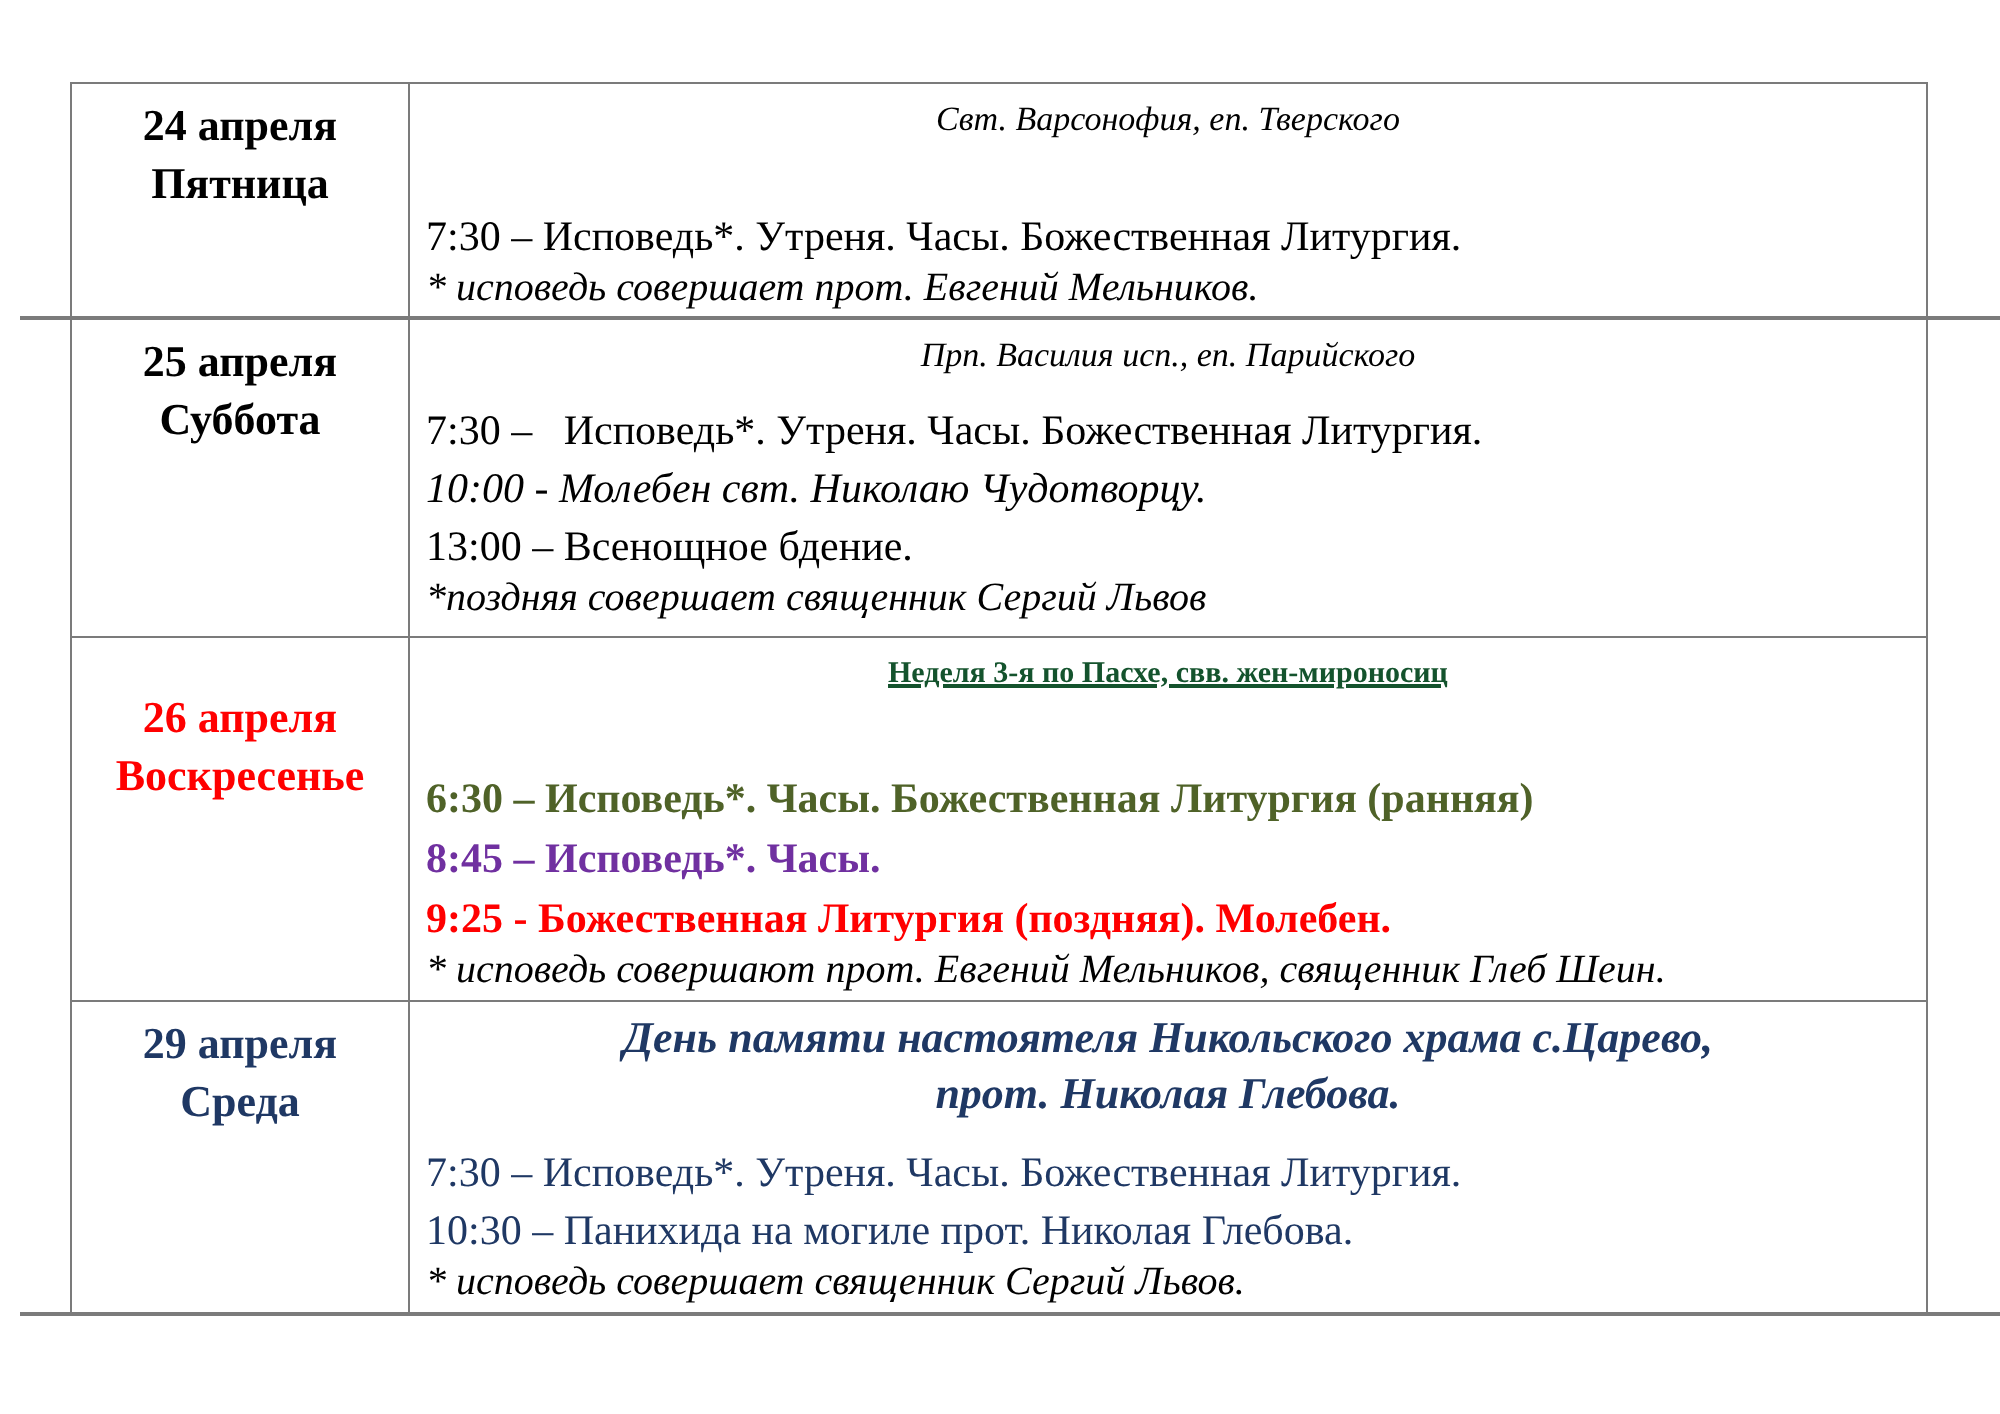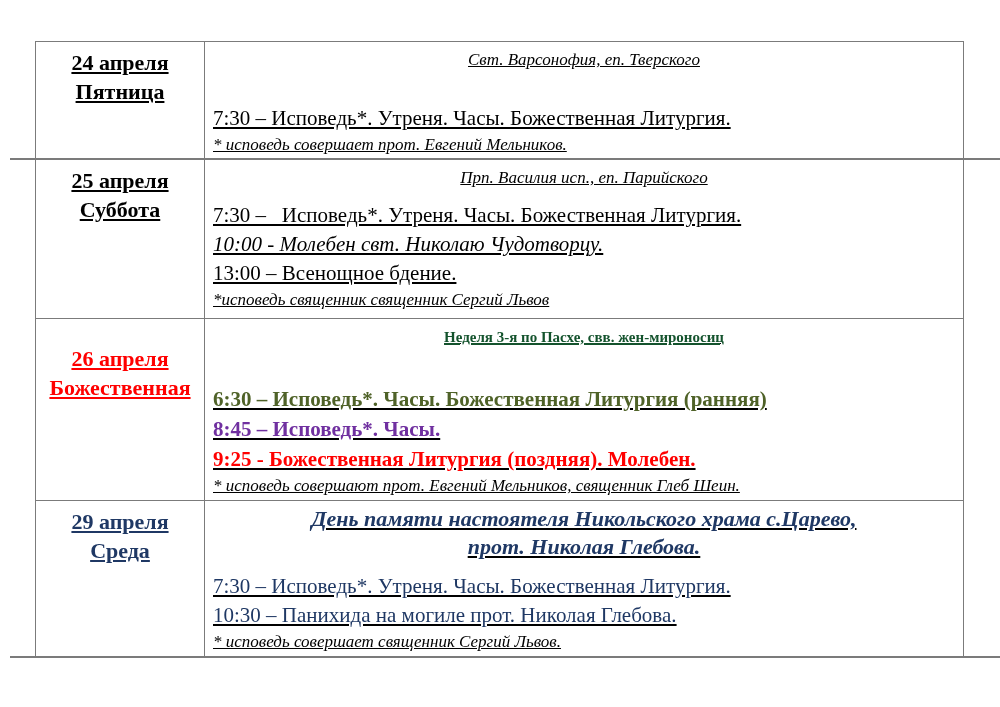--- a/index.html
+++ b/index.html
@@ -35,21 +35,20 @@
     border-collapse: collapse;
     table-layout: fixed;
   }
   col.c1 { width: 169px; }
   col.c2 { width: 759px; }
   td {
     border: 1.5px solid #7b7b7b;
     vertical-align: top;
     padding: 4px 8px 0 8px;
     overflow: hidden;
-    text-decoration: underline;
   }
   tr.r1 { height: 118px; }
   tr.r2 { height: 159px; }
   tr.r3 { height: 182px; }
   tr.r4 { height: 157px; }
 
   td.date {
     font-weight: bold;
     text-align: center;
     font-size: 22px;
@@ -91,21 +90,21 @@
   .ln.purple { color: #7030a0; }
   .ln.red    { color: #ff0000; }
 
   .g30 { margin-top: 30px; }
   .g9  { margin-top: 9px; }
   .g33 { margin-top: 33px; }
   .g11 { margin-top: 11px; }
 
   .ft {
     font-style: italic;
-    font-size: 17px;
+    font-size: 20px;
     line-height: 21px;
     margin-top: 1px;
     white-space: pre-wrap;
   }
 </style>
 </head>
 <body>
 
 <div class="page">
 
@@ -134,28 +133,28 @@
       <tr class="r2">
         <td class="date">
           <div>25 апреля</div>
           <div>Суббота</div>
         </td>
         <td class="content">
           <div class="hdr it">Прп. Василия исп., еп. Парийского</div>
           <div class="ln g9">7:30 –   Исповедь*. Утреня. Часы. Божественная Литургия.</div>
           <div class="ln it">10:00 - Молебен свт. Николаю Чудотворцу.</div>
           <div class="ln">13:00 – Всенощное бдение.</div>
-          <div class="ft">*исповедь священник священник Сергий Львов</div>
+          <div class="ft">*поздняя совершает священник Сергий Львов</div>
         </td>
       </tr>
 
       <tr class="r3">
         <td class="date">
           <div>26 апреля</div>
-          <div>Божественная</div>
+          <div>Воскресенье</div>
         </td>
         <td class="content">
           <div class="hdr">Неделя 3-я по Пасхе, свв. жен-мироносиц</div>
           <div class="ln green g33">6:30 – Исповедь*. Часы. Божественная Литургия (ранняя)</div>
           <div class="ln purple">8:45 – Исповедь*. Часы.</div>
           <div class="ln red">9:25 - Божественная Литургия (поздняя). Молебен.</div>
           <div class="ft">* исповедь совершают прот. Евгений Мельников, священник Глеб Шеин.</div>
         </td>
       </tr>
 

